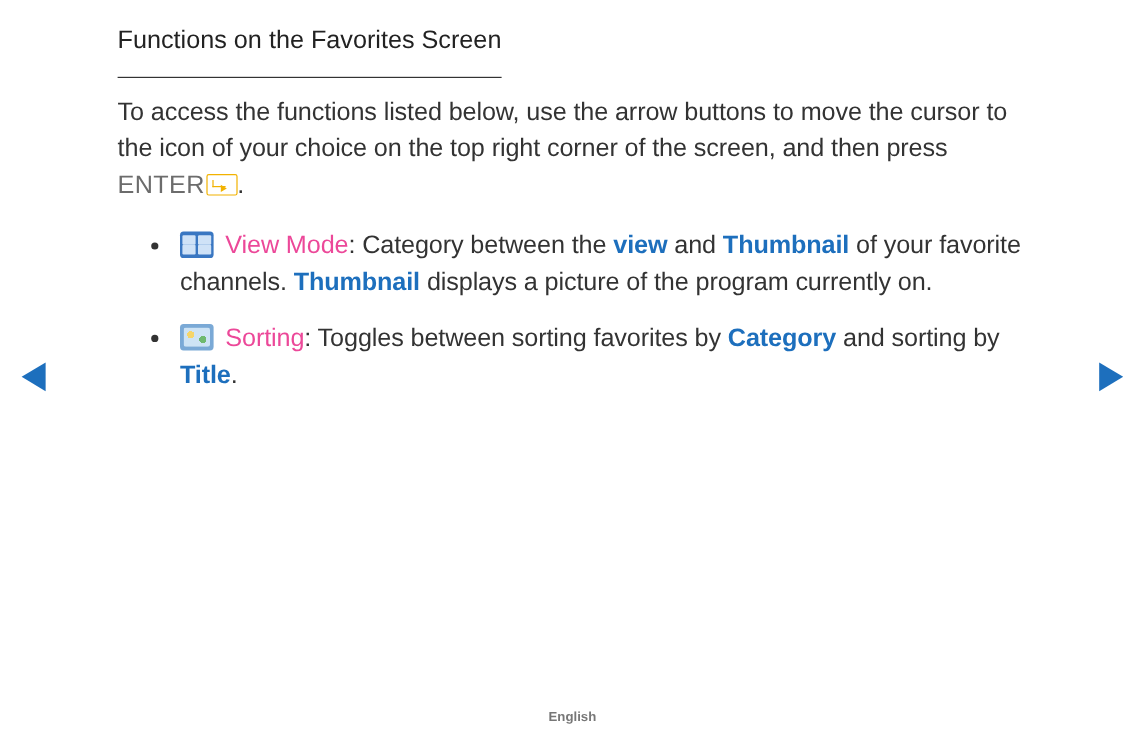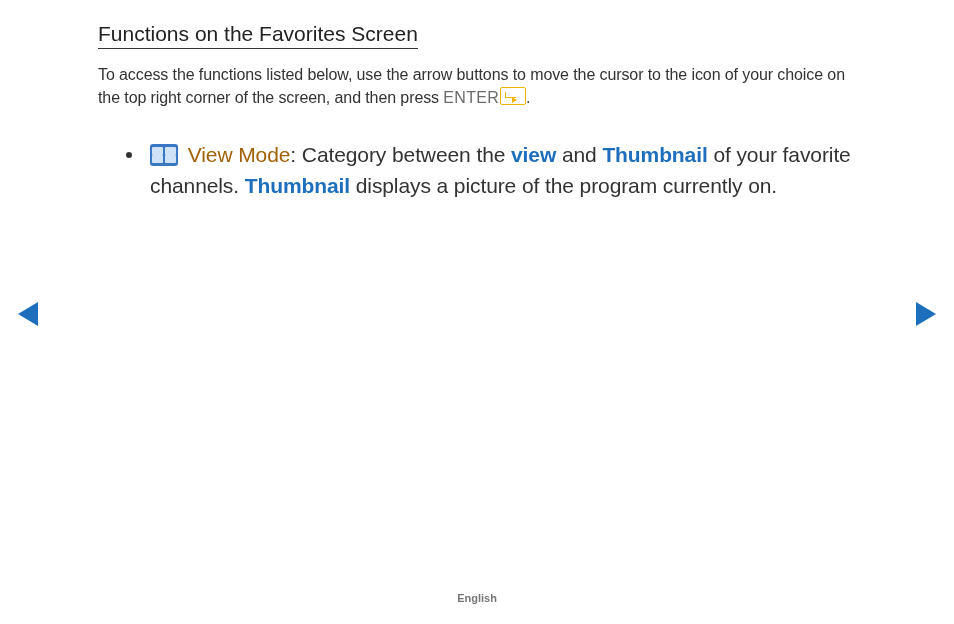--- a/index.html
+++ b/index.html
@@ -17,28 +17,28 @@
     left: 98px;
     top: 22px;
     width: 760px;
   }
   .heading {
     font-size: 21px;
     font-weight: 400;
     color: #222;
     border-bottom: 1px solid #333;
     display: inline-block;
-    padding-bottom: 2px;
+    padding-bottom: 18px;
     margin-bottom: 14px;
   }
   .intro {
-    font-size: 16px;
+    font-size: 21px;
     line-height: 1.45;
     color: #333;
-    margin-bottom: 31px;
+    margin-bottom: 20px;
     letter-spacing: -0.1px;
   }
   .enter-label {
     font-weight: 500;
     color: #6c6c6c;
     letter-spacing: 0.3px;
   }
   .enter-icon {
     display: inline-block;
     width: 26px;
@@ -84,21 +84,21 @@
   ul.funcs > li::before {
     content: "";
     position: absolute;
     left: 6px;
     top: 12px;
     width: 6px;
     height: 6px;
     background: #333;
     border-radius: 50%;
   }
-  .term { color: #a16207; font-weight: 500; }
+  .term { color: #ec4899; font-weight: 500; }
   .kw { color: #1d6fbd; font-weight: 700; }
   .icon-box {
     display: inline-block;
     width: 28px;
     height: 22px;
     border-radius: 3px;
     vertical-align: -4px;
     margin-right: 4px;
     position: relative;
     overflow: hidden;
@@ -177,20 +177,24 @@
   </p>
 
   <ul class="funcs">
 
     <li>
       <span class="icon-box ic-view"><span class="l"></span><span class="r"></span></span>
       <span class="term">View Mode</span><span>: Category between the </span><span class="kw">view</span><span> and </span><span class="kw">Thumbnail</span><span> of your favorite channels. </span><span class="kw">Thumbnail</span><span> displays a picture of the program currently on.</span>
     </li>
 
 
+    <li>
+      <span class="icon-box ic-sort"></span>
+      <span class="term">Sorting</span><span>: Toggles between sorting favorites by </span><span class="kw">Category</span><span> and sorting by </span><span class="kw">Title</span><span>.</span>
+    </li>
 
 
   </ul>
 </div>
 
 <div class="nav-left"></div>
 <div class="nav-right"></div>
 
 <div class="footer">English</div>
 

